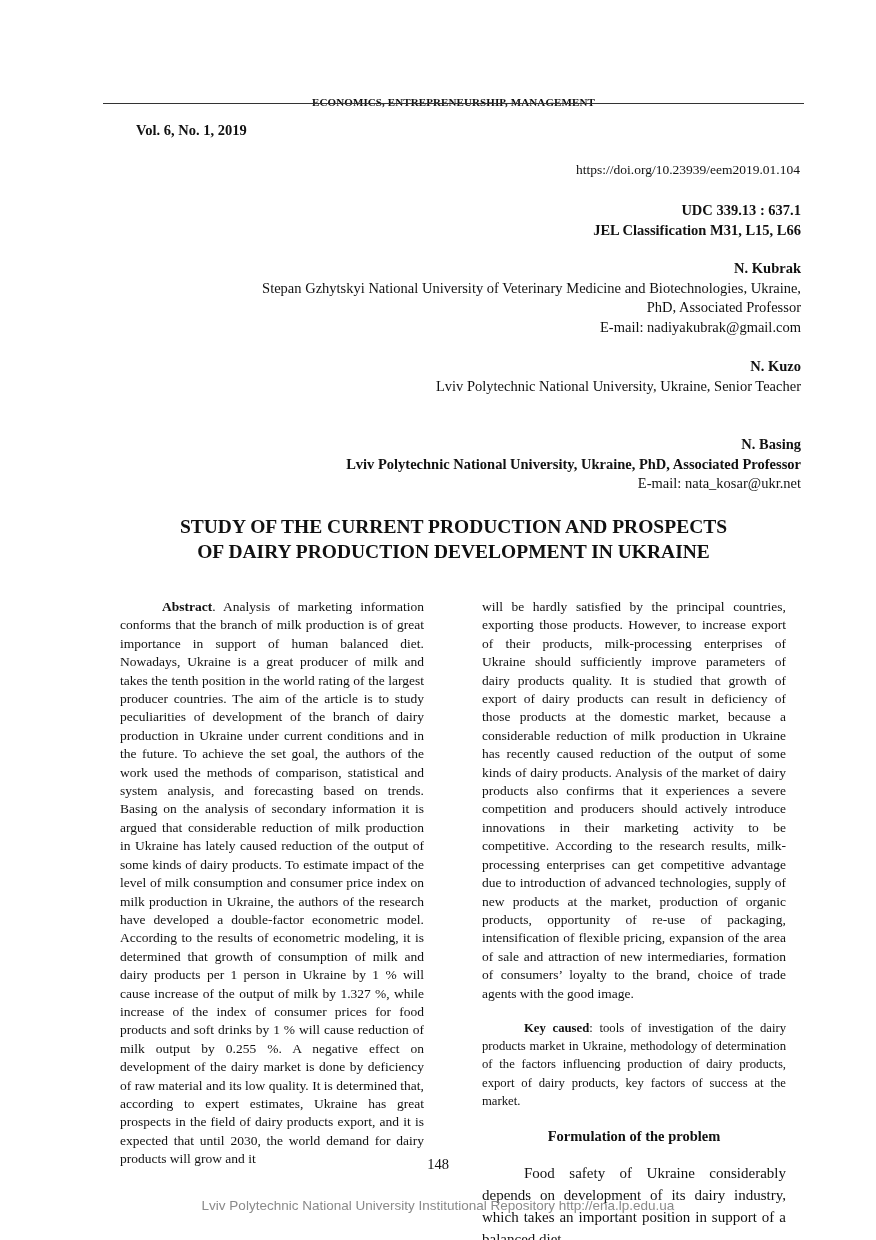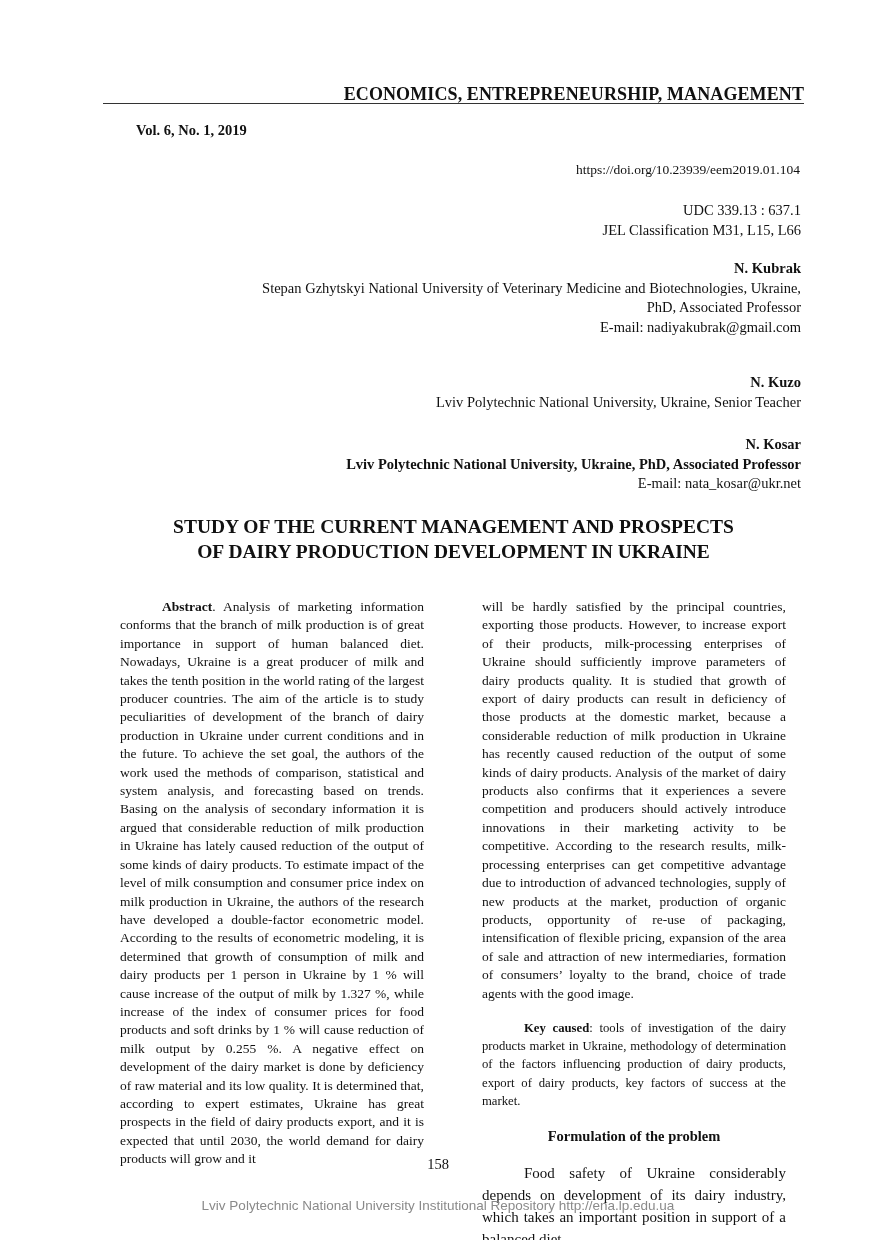--- a/index.html
+++ b/index.html
@@ -2,28 +2,28 @@
 <html><head>
   <meta charset="utf-8">
   <style>
     html, body { margin: 0; padding: 0; background: #ffffff; }
     body {
       width: 876px; height: 1240px; position: relative; overflow: hidden;
       font-family: "Liberation Serif", "DejaVu Serif", serif; color: #111;
     }
     .abs { position: absolute; }
     .journal-header {
-      left: 103px; width: 701px; top: 84px; text-align: right;
-      font-weight: bold; font-size: 18px; letter-spacing: 0.1px;
+      left: 103px; width: 701px; top: 96px; text-align: center;
+      font-weight: bold; font-size: 11px; letter-spacing: 0.1px;
     }
     .header-rule { left: 103px; width: 701px; top: 103px; height: 0; border-top: 1.2px solid #333; }
     .volume { left: 104px; top: 122px; font-weight: bold; font-size: 14.5px; margin-left: 32px; }
     .doi { right: 76px; top: 162px; font-size: 13.5px; }
     .right { right: 75px; text-align: right; }
-    .udc { top: 201px; font-weight: normal; font-size: 14.5px; line-height: 19.5px; }
+    .udc { top: 201px; font-weight: bold; font-size: 14.5px; line-height: 19.5px; }
     .author-name { font-weight: bold; font-size: 14.5px; }
     .aff { font-size: 14.5px; line-height: 19.5px; }
     .title {
       left: 103px; width: 701px; top: 514px; text-align: center;
       font-weight: bold; font-size: 19.5px; line-height: 25px;
     }
     .col { top: 582px; width: 336px; font-size: 13.5px; line-height: 18.4px; text-align: justify; }
     .col-left { left: 104px; }
     .col-right { left: 466px; }
     .col p { margin: 16px; }
@@ -51,41 +51,41 @@
   <div>JEL Classification M31, L15, L66</div>
 </div>
 
 <div class="abs right" style="top:259px;">
   <div class="author-name aff">N. Kubrak</div>
   <div class="aff">Stepan Gzhytskyi National University of Veterinary Medicine and Biotechnologies, Ukraine,</div>
   <div class="aff">PhD, Associated Professor</div>
   <div class="aff">E-mail: nadiyakubrak@gmail.com</div>
 </div>
 
-<div class="abs right" style="top:373px;">
+<div class="abs right" style="top:357px;">
   <div class="author-name aff">N. Kuzo</div>
   <div class="aff">Lviv Polytechnic National University, Ukraine, Senior Teacher</div>
 </div>
 
 <div class="abs right" style="top:435px;">
-  <div class="author-name aff">N. Kosar</div>
+  <div class="author-name aff">N. Basing</div>
   <div class="aff" style="font-weight:bold;">Lviv Polytechnic National University, Ukraine, PhD, Associated Professor</div>
   <div class="aff">E-mail: nata_kosar@ukr.net</div>
 </div>
 
 <div class="abs title">
-  <div>STUDY OF THE CURRENT MANAGEMENT AND PROSPECTS</div>
+  <div>STUDY OF THE CURRENT PRODUCTION AND PROSPECTS</div>
   <div>OF DAIRY PRODUCTION DEVELOPMENT IN UKRAINE</div>
 </div>
 
 <div class="abs col col-left">
   <p class="indent"><b>Abstract</b><span>. Analysis of marketing information conforms that the branch of milk production is of great importance in support of human balanced diet. Nowadays, Ukraine is a great producer of milk and takes the tenth position in the world rating of the largest producer countries. The aim of the article is to study peculiarities of development of the branch of dairy production in Ukraine under current conditions and in the future. To achieve the set goal, the authors of the work used the methods of comparison, statistical and system analysis, and forecasting based on trends. Basing on the analysis of secondary information it is argued that considerable reduction of milk production in Ukraine has lately caused reduction of the output of some kinds of dairy products. To estimate impact of the level of milk consumption and consumer price index on milk production in Ukraine, the authors of the research have developed a double-factor econometric model. According to the results of econometric modeling, it is determined that growth of consumption of milk and dairy products per 1 person in Ukraine by 1 % will cause increase of the output of milk by 1.327 %, while increase of the index of consumer prices for food products and soft drinks by 1 % will cause reduction of milk output by 0.255 %. A negative effect on development of the dairy market is done by deficiency of raw material and its low quality. It is determined that, according to expert estimates, Ukraine has great prospects in the field of dairy products export, and it is expected that until 2030, the world demand for dairy products will grow and it</span></p>
 </div>
 
 <div class="abs col col-right">
   <p>will be hardly satisfied by the principal countries, exporting those products. However, to increase export of their products, milk-processing enterprises of Ukraine should sufficiently improve parameters of dairy products quality. It is studied that growth of export of dairy products can result in deficiency of those products at the domestic market, because a considerable reduction of milk production in Ukraine has recently caused reduction of the output of some kinds of dairy products. Analysis of the market of dairy products also confirms that it experiences a severe competition and producers should actively introduce innovations in their marketing activity to be competitive. According to the research results, milk-processing enterprises can get competitive advantage due to introduction of advanced technologies, supply of new products at the market, production of organic products, opportunity of re-use of packaging, intensification of flexible pricing, expansion of the area of sale and attraction of new intermediaries, formation of consumers’ loyalty to the brand, choice of trade agents with the good image.</p>
   <p class="indent kw"><b>Key caused</b><span>: tools of investigation of the dairy products market in Ukraine, methodology of determination of the factors influencing production of dairy products, export of dairy products, key factors of success at the market.</span></p>
   <p class="section-heading">Formulation of the problem</p>
   <p class="indent body-text">Food safety of Ukraine considerably depends on development of its dairy industry, which takes an important position in support of a balanced diet</p>
 </div>
 
-<div class="abs page-num">158</div>
+<div class="abs page-num">148</div>
 <div class="abs footer">Lviv Polytechnic National University Institutional Repository http://ena.lp.edu.ua</div>
 
 </body></html>

